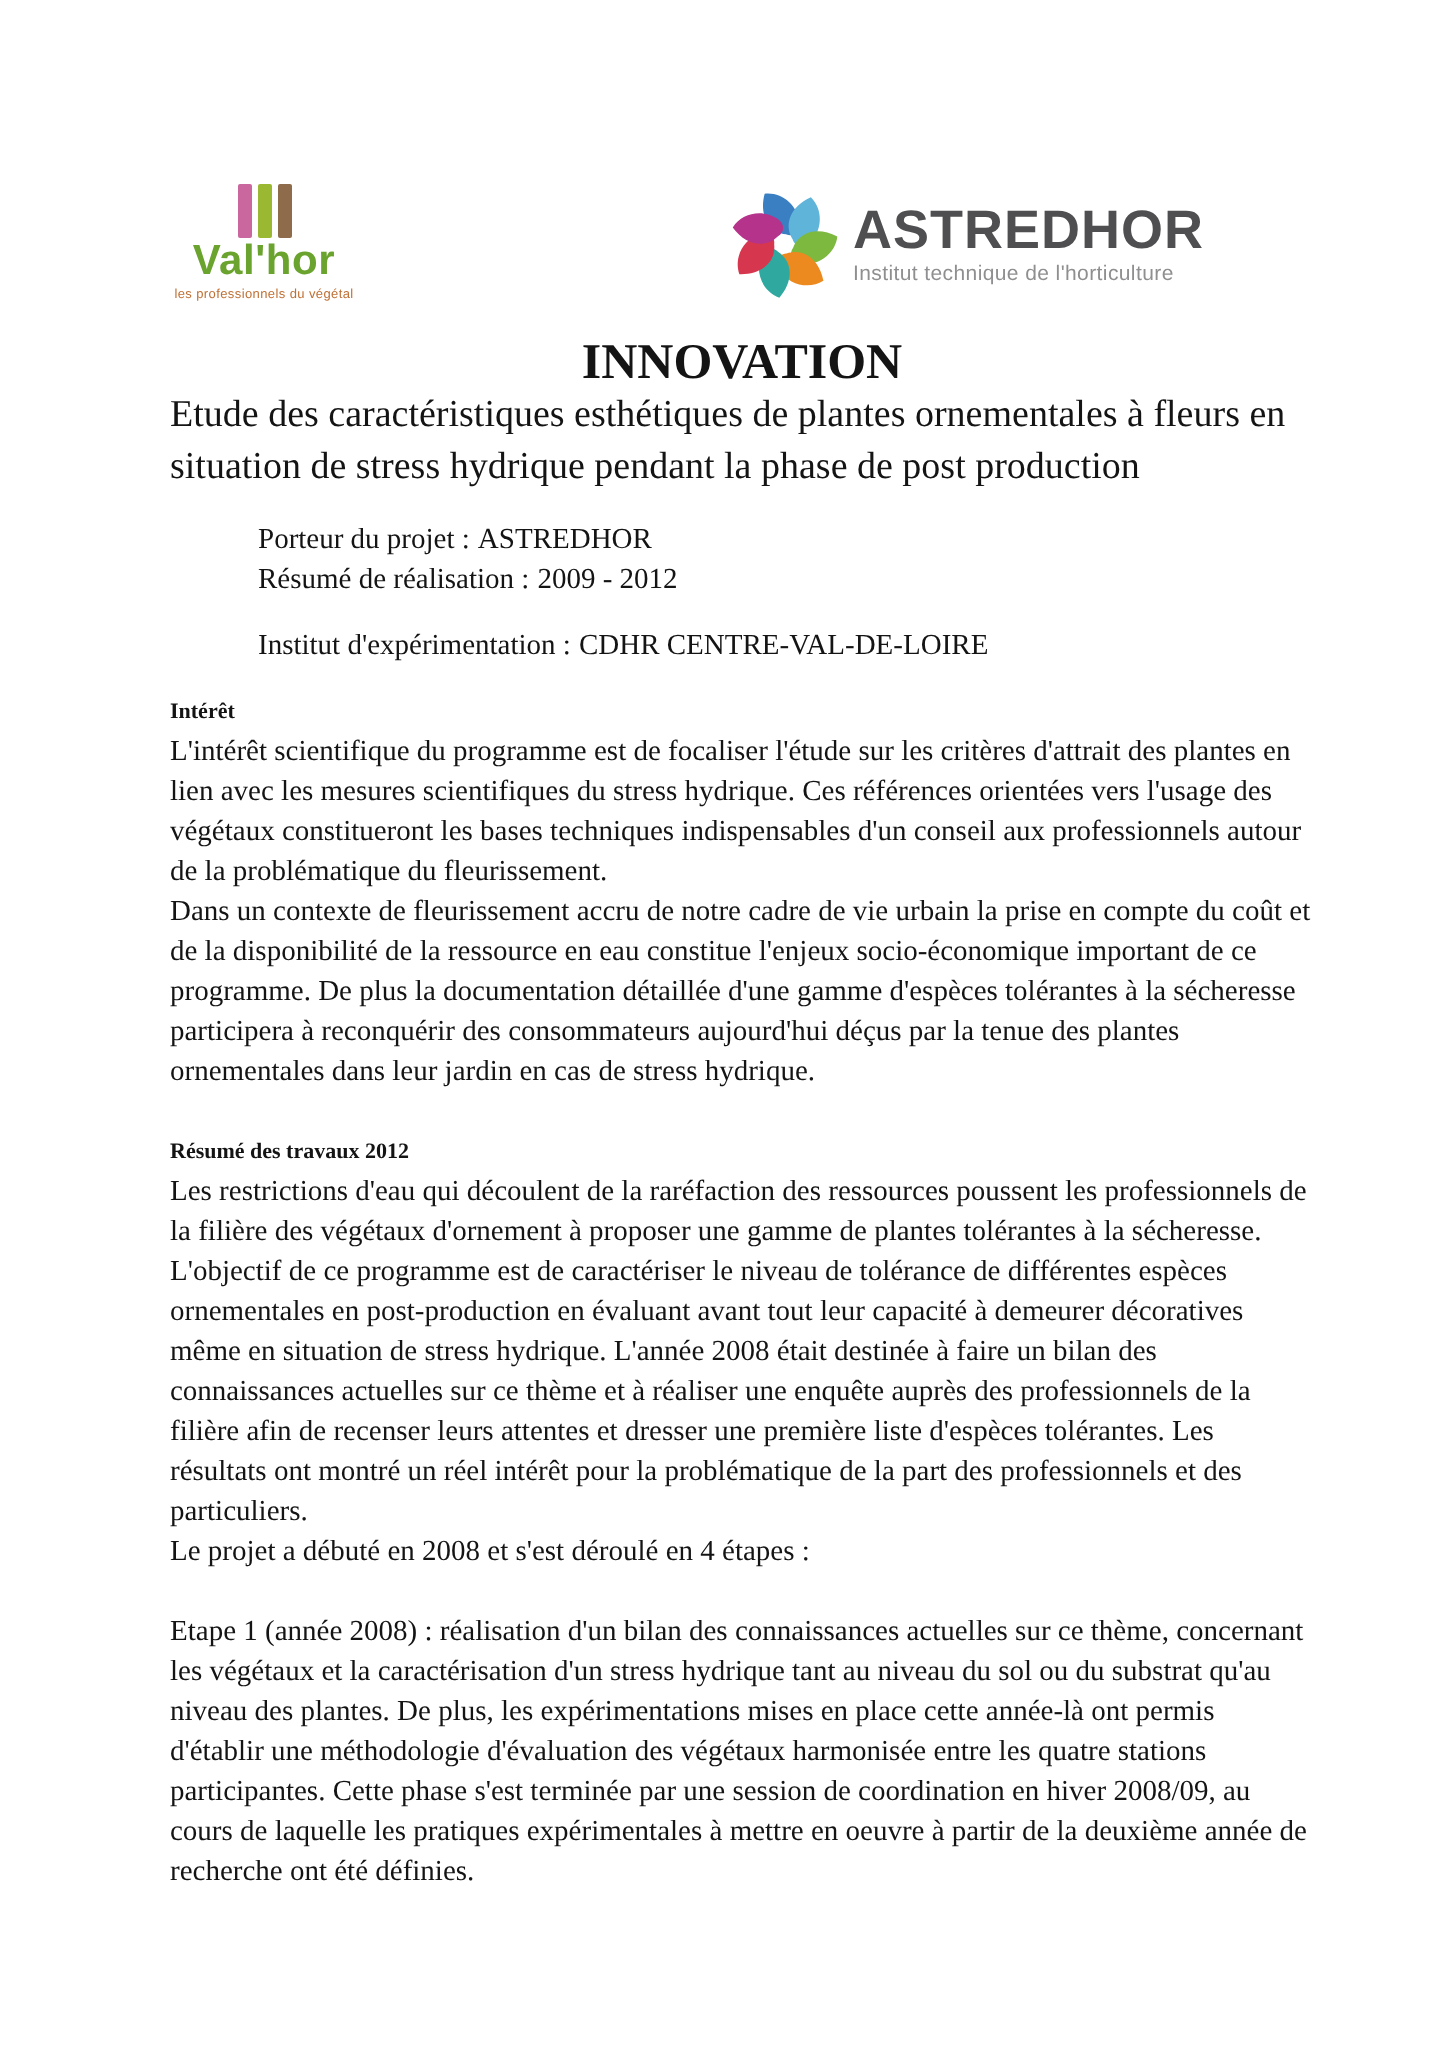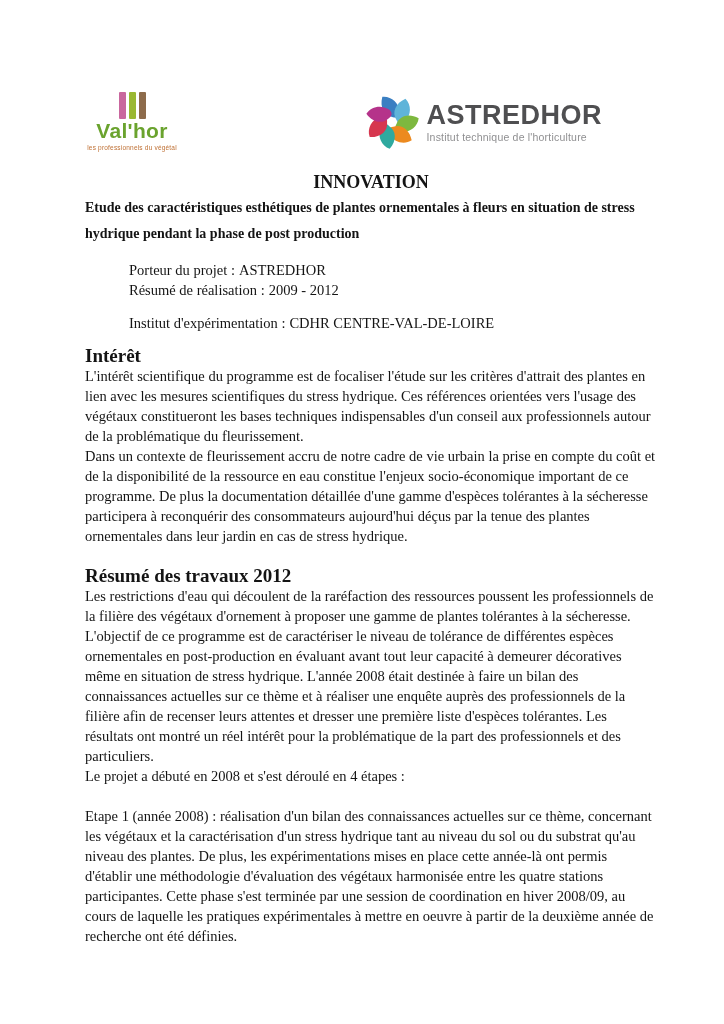--- a/index.html
+++ b/index.html
@@ -33,34 +33,34 @@
     font-size: 27px; line-height: 1; color: #4f4f51; letter-spacing: 0.5px;
   }
   .astredhor-tagline {
     font-family: "Liberation Sans", sans-serif; font-size: 10.5px;
     color: #8f8f91; margin-top: 2px; letter-spacing: 0.2px;
   }
 
   
   .content { width: 572px; margin-left: 85px; margin-top: 18px; }
   .kicker {
-    text-align: center; font-weight: bold; font-size: 18px; line-height: 26px; margin: 0;
+    text-align: center; font-weight: bold; font-size: 25px; line-height: 26px; margin: 0;
   }
   .doc-title {
-    font-weight: bold; font-size: 14px; line-height: 26px; margin: 0; text-align: left;
+    font-weight: normal; font-size: 19px; line-height: 26px; margin: 0; text-align: left;
   }
   .meta { margin-top: 13px; font-size: 14.5px; line-height: 20px; }
   .meta-row { margin: 0; }
   .meta-row.gap-above { margin-top: 13px; }
   .meta-label { font-weight: normal; margin-left: 44px; }
   .meta-value { margin-left: 4px; }
 
   .section { margin-top: 13px; }
   .section.blank-above { margin-top: 20px; }
-  .section h3 { font-size: 19px; line-height: 20px; margin: 0; font-weight: bold; }
+  .section h3 { font-size: 11px; line-height: 20px; margin: 0; font-weight: bold; }
   .section p  { font-size: 14.5px; line-height: 20px; margin: 0; text-align: left; }
 </style>
 </head>
 <body>
 
 <div class="page">
 
   <div class="logos">
 
     <div class="valhor">

